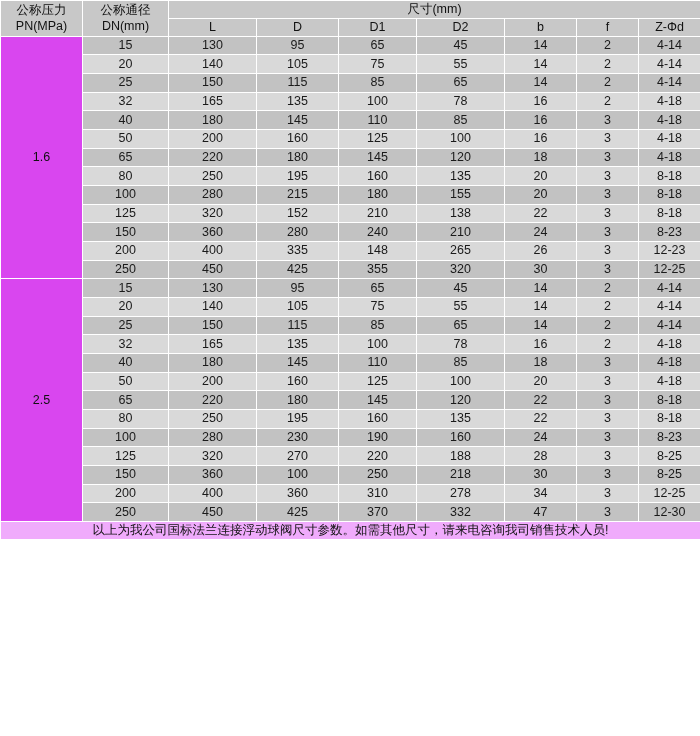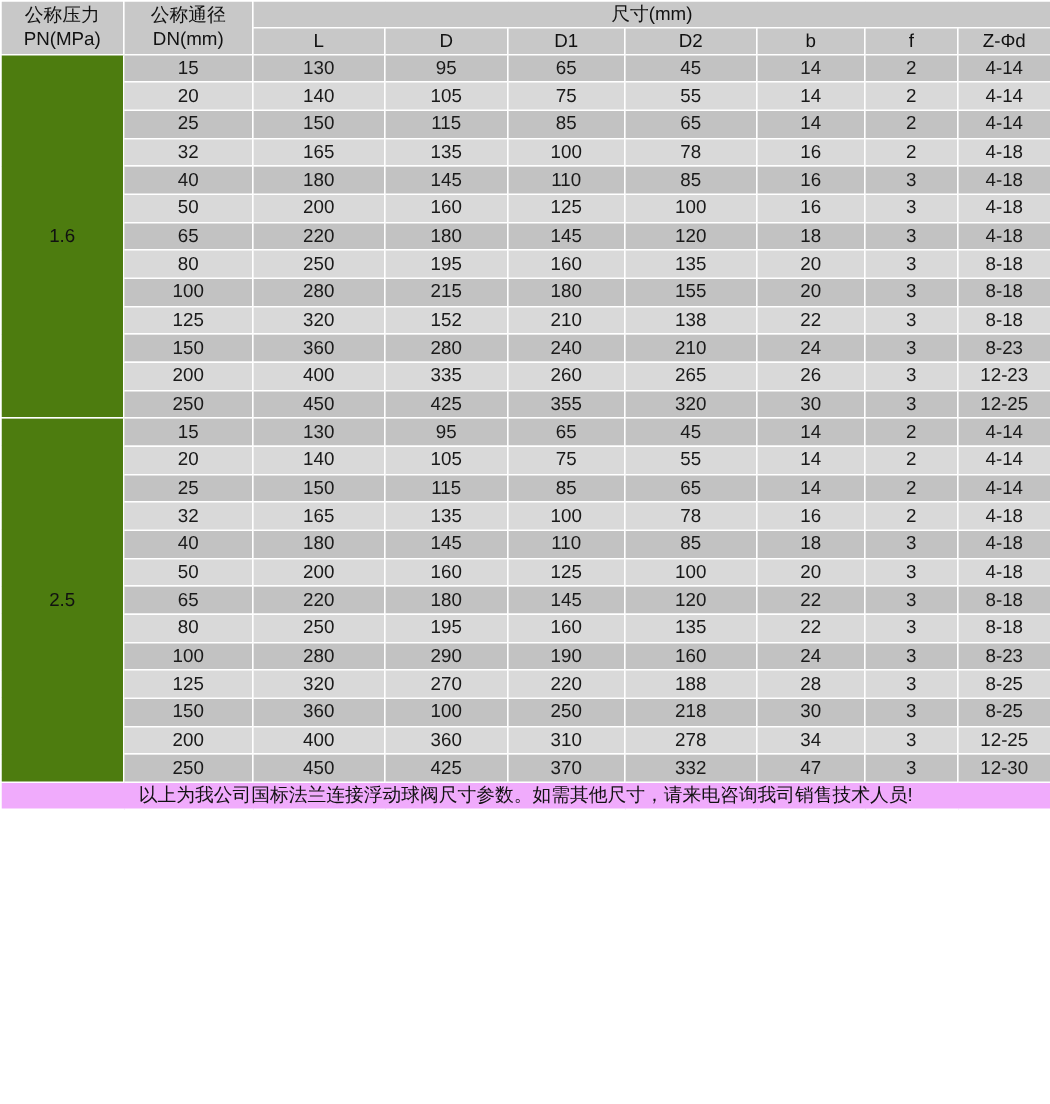--- a/index.html
+++ b/index.html
@@ -52,21 +52,21 @@
   }
   
   .row-dark td {
     background: #c2c2c2;
   }
   .row-light td {
     background: #d9d9d9;
   }
   .row-dark td.group-label,
   .row-light td.group-label {
-    background: #4d7c0f;
+    background: #d946ef;
   }
   
   .note {
     background: #f0abfc;
     font-size: 12.5px;
     color: #111;
     text-align: center;
   }
   .colw-pn    { width: 82px; }
   .colw-dn    { width: 86px; }
@@ -224,21 +224,21 @@
         <td>240</td>
         <td>210</td>
         <td>24</td>
         <td>3</td>
         <td>8-23</td>
       </tr>
       <tr class="row-light">
         <td>200</td>
         <td>400</td>
         <td>335</td>
-        <td>260</td>
+        <td>148</td>
         <td>265</td>
         <td>26</td>
         <td>3</td>
         <td>12-23</td>
       </tr>
       <tr class="row-dark">
         <td>250</td>
         <td>450</td>
         <td>425</td>
         <td>355</td>
@@ -324,21 +324,21 @@
         <td>195</td>
         <td>160</td>
         <td>135</td>
         <td>22</td>
         <td>3</td>
         <td>8-18</td>
       </tr>
       <tr class="row-dark">
         <td>100</td>
         <td>280</td>
-        <td>290</td>
+        <td>230</td>
         <td>190</td>
         <td>160</td>
         <td>24</td>
         <td>3</td>
         <td>8-23</td>
       </tr>
       <tr class="row-light">
         <td>125</td>
         <td>320</td>
         <td>270</td>

